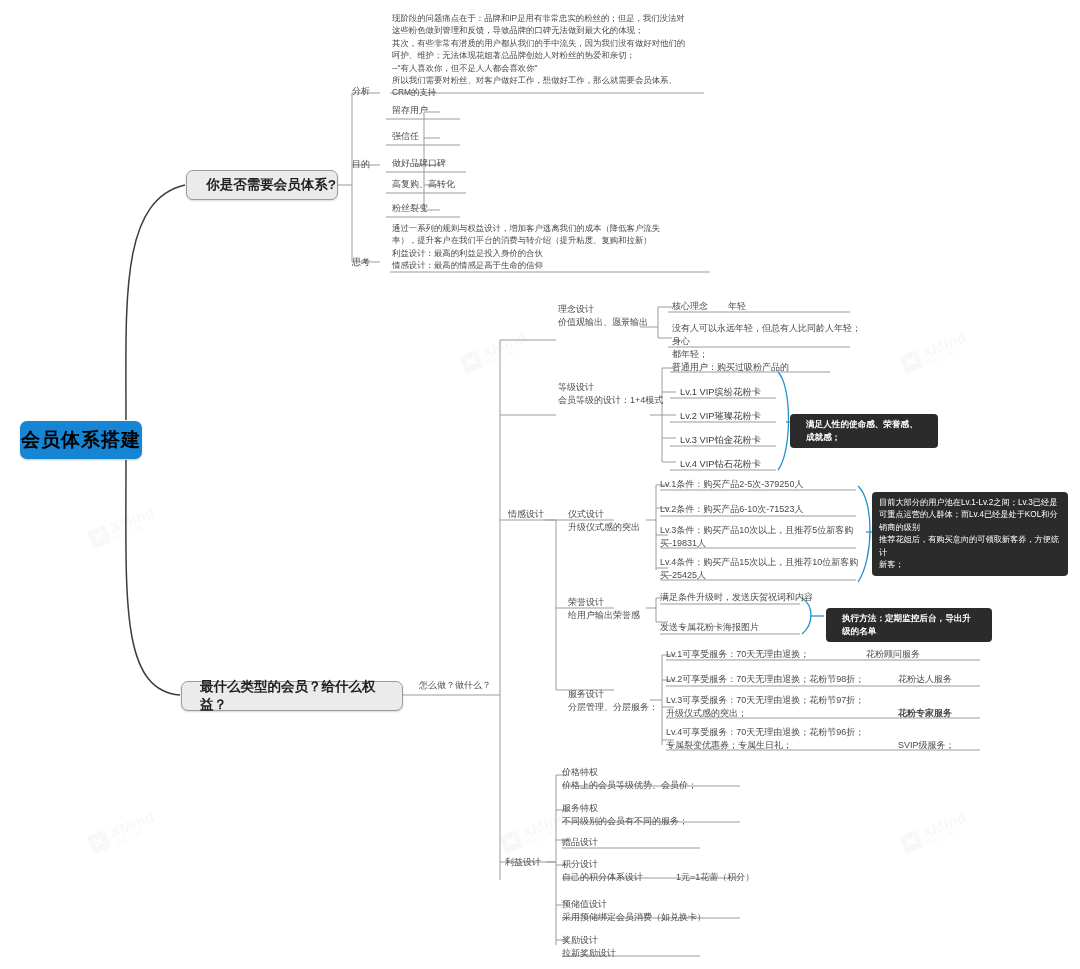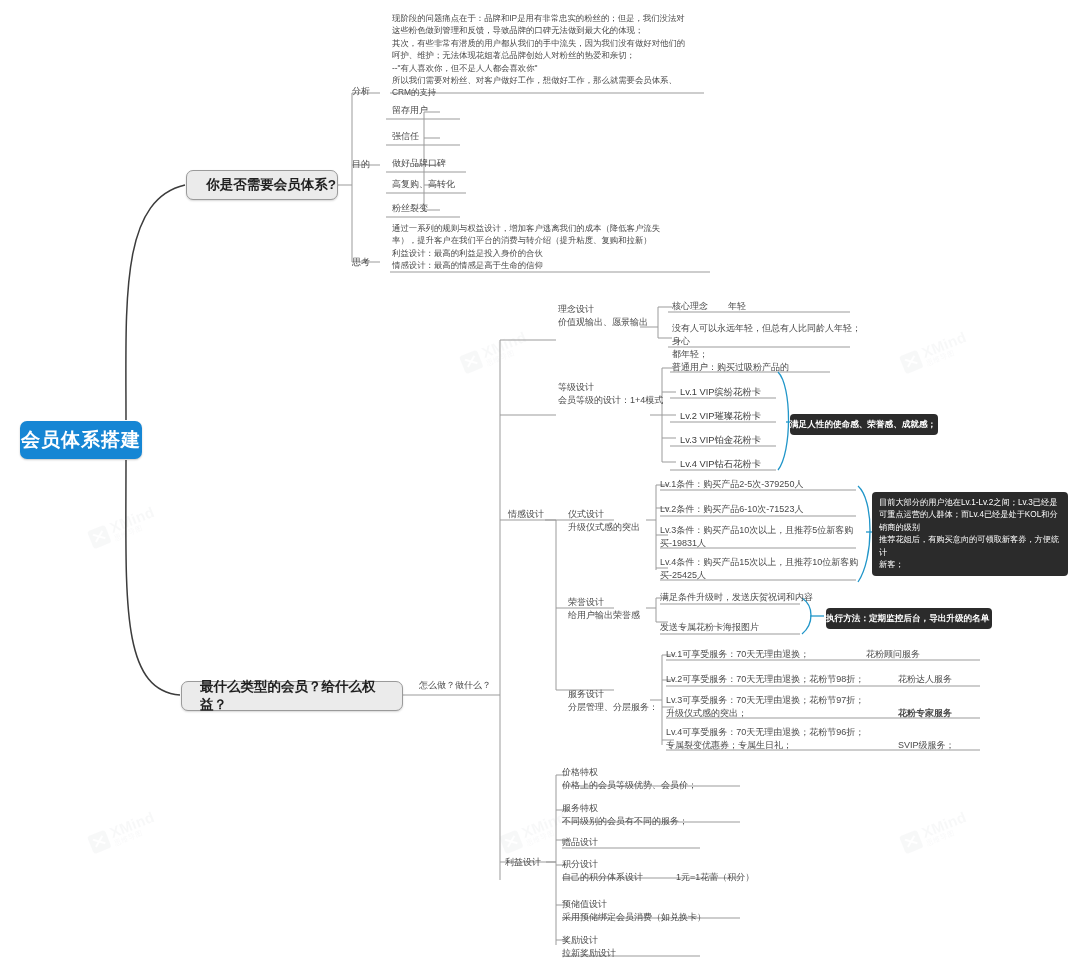--- a/index.html
+++ b/index.html
@@ -19,21 +19,21 @@
   .wm .wmsq:before,.wm .wmsq:after{content:"";position:absolute;left:3px;top:8px;width:13px;height:2px;background:#fff;}
   .wm .wmsq:before{transform:rotate(38deg);}
   .wm .wmsq:after{transform:rotate(-38deg);}
   .wm .wmtx{font-size:15px;font-weight:bold;color:#b9bdc4;letter-spacing:.3px;}
   .wm .wmsub{font-size:7px;color:#b9bdc4;letter-spacing:.5px;margin-top:-2px;}
 
   
   .node{position:absolute;box-sizing:border-box;}
 
   .root{
-    background:#1686d4;color:#ffffff;border-radius:7px;
+    background:#1686d4;color:#000000;border-radius:7px;
     font-size:19px;font-weight:bold;letter-spacing:1px;
     display:flex;align-items:center;justify-content:center;
     box-shadow:0 1px 2px rgba(0,0,0,.22);
   }
 
   .main-topic{
     background:#ebebeb;border:1.3px solid #9a9a9a;border-radius:7px;
     color:#1f1f1f;font-size:13.5px;font-weight:bold;
     display:flex;align-items:center;justify-content:center;
     box-shadow:0 1px 2px rgba(0,0,0,.16);
@@ -44,21 +44,21 @@
     font-size:9px;line-height:13.2px;color:#4a4a4a;
     white-space:pre-line;
   }
   .leaf.small{font-size:8.4px;line-height:12.4px;}
   .leaf.lvl{font-size:9.3px;color:#3b3b3b;}
   .label{font-size:9px;line-height:13px;color:#4a4a4a;white-space:pre-line;}
 
   .callout{
     background:#2b2b2b;color:#ffffff;border-radius:4px;
     font-size:8.6px;font-weight:bold;line-height:13px;
-    padding:4px 0;white-space:pre-line;box-sizing:border-box;
+    padding:4px 16px;white-space:pre-line;box-sizing:border-box;
   }
   .callout.multi{font-weight:normal;font-size:8.2px;line-height:12.4px;padding:5px 7px;}
 </style>
 </head>
 <body>
 
 <div id="canvas">
 
   <div class="wm" style="left:88px;top:515px;">
     <div class="wmrow">

